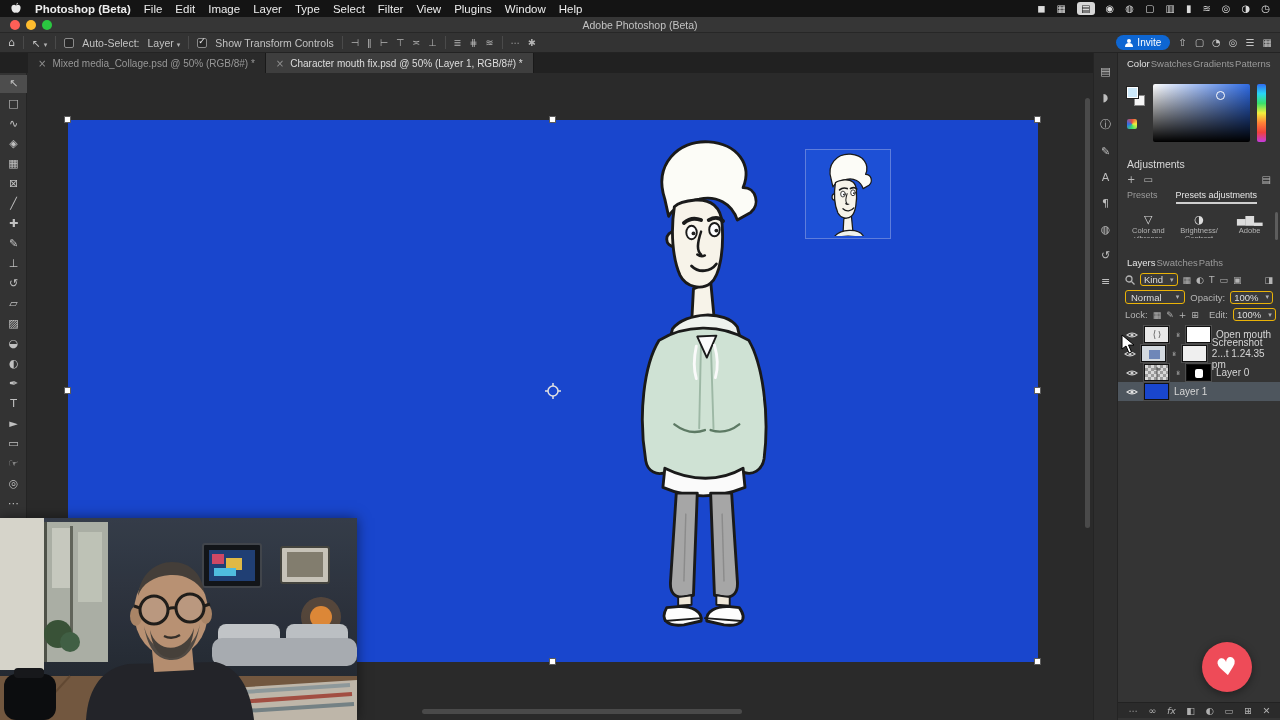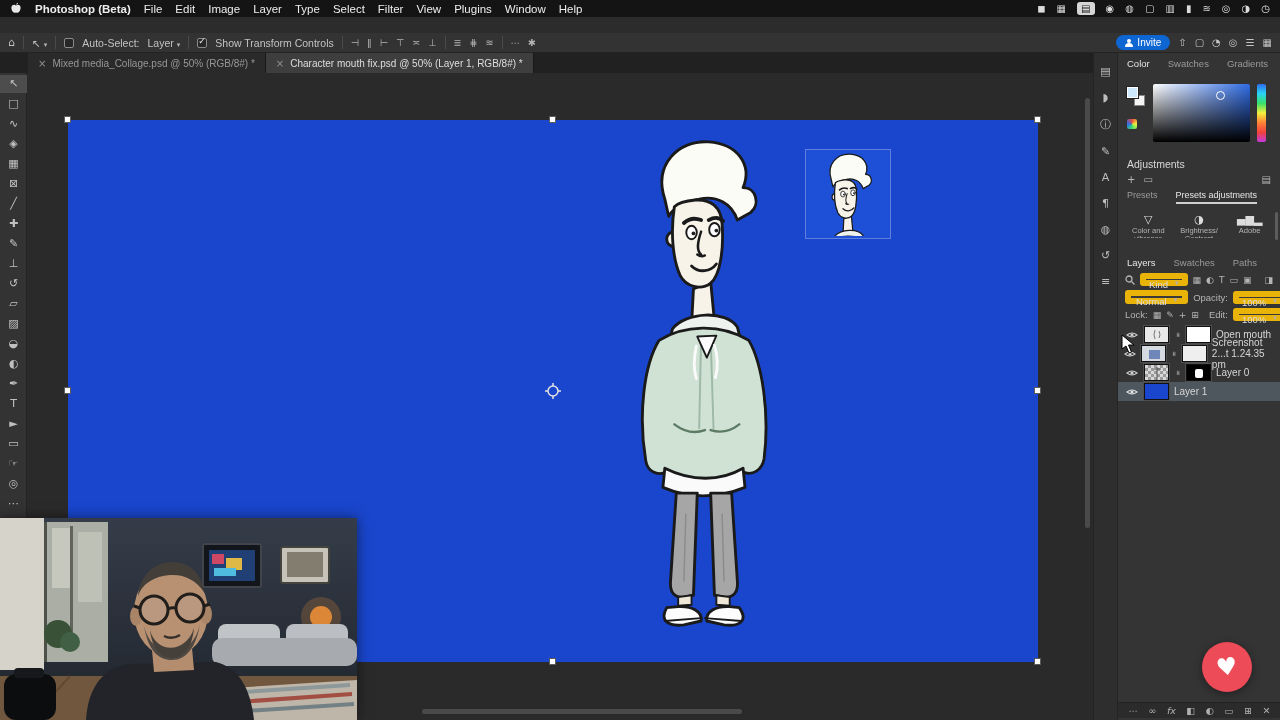--- a/index.html
+++ b/index.html
@@ -53,21 +53,21 @@
   .handle{position:absolute;width:7px;height:7px;background:#fff;border:1px solid #5c5c5c;z-index:5}
   #hscroll{position:absolute;left:395px;top:636px;width:320px;height:5px;background:#4a4a4a;border-radius:3px}
   #vscroll{position:absolute;left:1058px;top:25px;width:5px;height:430px;background:#4a4a4a;border-radius:3px}
   
   #panelstrip{left:1093px;top:53px;width:24px;height:667px;background:#2e2e2e;border-left:1px solid #242424;
     display:flex;flex-direction:column;align-items:center;padding-top:12px;gap:13px}
   #panelstrip .pi{font-size:11px;color:#bdbdbd}
   
   .panel{background:#343434;border-left:1px solid #242424}
   #colorpanel{left:1117px;top:53px;width:163px;height:99px}
-  .ptabs{display:flex;gap:18px;padding:5px 9px 3px 9px;font-size:9.5px;color:#9a9a9a;white-space:nowrap;overflow:hidden}
+  .ptabs{display:flex;gap:1px;padding:5px 9px 3px 9px;font-size:9.5px;color:#9a9a9a;white-space:nowrap;overflow:hidden}
   .ptabs .on{color:#e4e4e4}
   #colorfield{position:absolute;left:35px;top:31px;width:97px;height:58px;border-radius:2px;
     background:linear-gradient(to top, #000, rgba(0,0,0,0)), linear-gradient(to right, #fff, #2f6be4)}
   #colorring{position:absolute;left:63px;top:7px;width:9px;height:9px;border:1.5px solid #fff;border-radius:50%}
   #huebar{position:absolute;left:139px;top:31px;width:9px;height:58px;border-radius:2px;
     background:linear-gradient(#2f6bf0,#29d4f5,#39e06a,#f3ef3d,#ff8336,#f0413d,#c43bde)}
   #cswatches{position:absolute;left:8px;top:33px;width:24px;height:24px}
   #cswatches .b{position:absolute;left:8px;top:9px;width:11px;height:11px;background:#f5f5f5;border:1px solid #888}
   #cswatches .f{position:absolute;left:1px;top:1px;width:11px;height:11px;background:#cde9fb;border:1px solid #fff;box-shadow:0 0 0 1px #222}
   #quad{position:absolute;left:9px;top:66px;width:10px;height:10px;border-radius:2px;
@@ -78,21 +78,21 @@
   #adjtools .r{margin-left:auto}
   #adjtabs{display:flex;gap:18px;padding:3px 9px 0 9px;font-size:9px;color:#9a9a9a}
   #adjtabs .on{color:#e6e6e6;border-bottom:2px solid #cfcfcf;padding-bottom:2px}
   #adjtiles{display:flex;gap:4px;padding:5px 7px 0 7px;overflow:hidden;height:34px}
   .tile{width:48px;text-align:center}
   .tile .ti{font-size:11px;color:#dcdcdc;line-height:12px}
   .tile .tl{font-size:7.5px;color:#b4b4b4;line-height:8px;height:16px;overflow:hidden}
   #adjscroll{position:absolute;right:2px;top:60px;width:3px;height:28px;background:#5d5d5d;border-radius:2px}
   #layerspanel{left:1117px;top:252px;width:163px;height:468px}
   .lrow{display:flex;align-items:center;padding:0 7px;font-size:9.5px;color:#b5b5b5;gap:5px}
-  .dd{background:#3a3a3a;border:6px solid #eab308;border-radius:3px;display:inline-flex;
+  .dd{background:#3a3a3a;border:1px solid #eab308;border-radius:3px;display:inline-flex;align-items:center;
      padding:0 5px;height:14px;color:#dedede;font-size:9.5px;gap:4px}
   .mini{height:13px;padding:0 3px}
   .fico{font-size:9px;color:#b5b5b5}
   #layerlist{margin-top:4px}
   .layer{height:19px;display:flex;align-items:center;gap:5px;padding:0 6px;font-size:10px;color:#d6d6d6}
   .layer.sel{background:#4e565e}
   .eyebox{width:15px;display:flex;justify-content:center}
   .thumb{width:25px;height:17px;border:1px solid #111;box-shadow:0 0 0 1px #4e4e4e;flex:0 0 auto;position:relative;overflow:hidden}
   .chain{font-size:7px;color:#bdbdbd;transform:rotate(90deg);width:7px}
   .checker{background:
@@ -174,20 +174,26 @@
       <span class="glyph">▢</span>
       <span class="glyph">▥</span>
       <span class="glyph">▮</span>
       <span class="glyph">≋</span>
       <span class="glyph">◎</span>
       <span class="glyph">◑</span>
       <span class="glyph">◷</span>
     </span>
   </div>
 
+  <div id="titlebar" class="abs">
+    <span class="light" style="left:10px;background:#ff5f57"></span>
+    <span class="light" style="left:26px;background:#febc2e"></span>
+    <span class="light" style="left:42px;background:#2ac840"></span>
+    <span class="t">Adobe Photoshop (Beta)</span>
+  </div>
 
   <div id="optionsbar" class="abs">
     <span class="glyph" style="font-size:11px">⌂</span>
     <span class="vsep"></span>
     <span><span class="glyph">↖</span><span class="caret glyph">▾</span></span>
     <span class="vsep"></span>
     <span class="cb"></span>
     <span>Auto-Select:</span>
     <span><span>Layer</span><span class="caret glyph">▾</span></span>
     <span class="vsep"></span>

